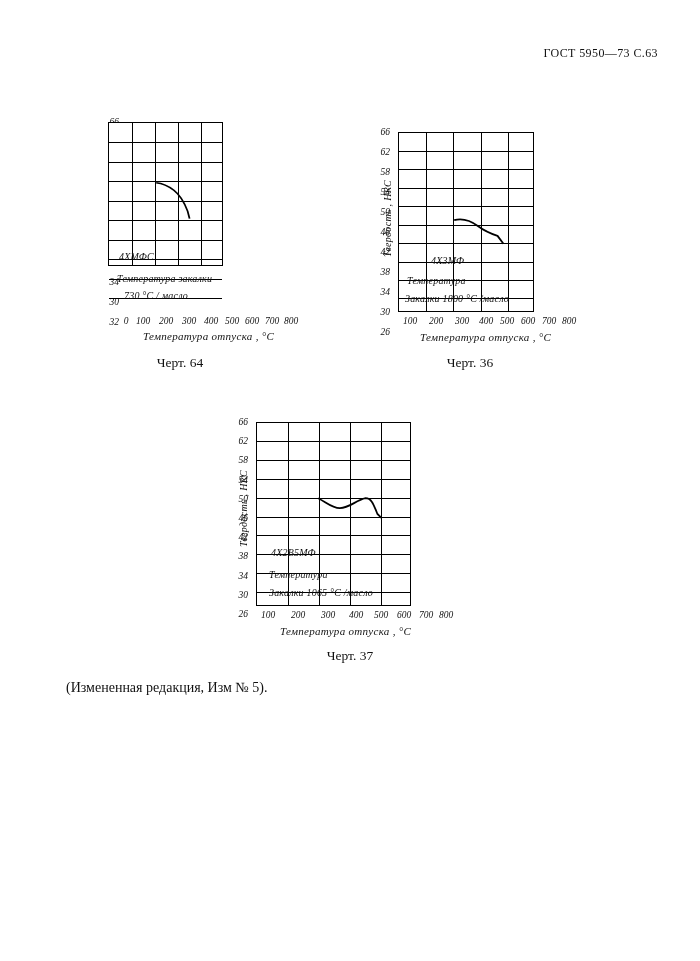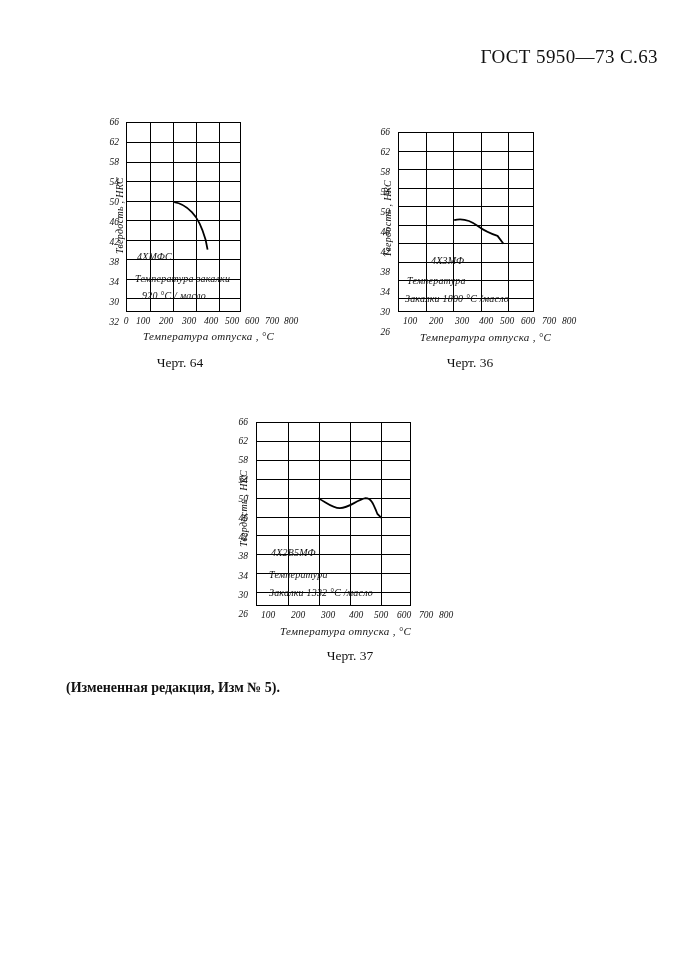--- a/index.html
+++ b/index.html
@@ -20,21 +20,21 @@
     position: absolute;
     inset: 0;
   }
 
   
   .header {
     position: absolute;
     top: 46px;
     right: 42px;
     font-family: "Liberation Serif", serif;
-    font-size: 19px;
+    font-size: 12px;
     letter-spacing: 0.4px;
     white-space: nowrap;
   }
 
   
   .figure {
     position: absolute;
   }
 
   .caption {
@@ -150,40 +150,40 @@
       <span style="top:60px;">54</span>
       <span style="top:80px;">50</span>
       <span style="top:100px;">46</span>
       <span style="top:120px;">42</span>
       <span style="top:140px;">38</span>
       <span style="top:160px;">34</span>
       <span style="top:180px;">30</span>
       <span style="top:200px;">32</span>
     </div>
 
-    <div class="chart" style="left:126px; top:122px; width:115px; height:190px;">
+    <div class="chart" style="left:108px; top:122px; width:115px; height:144px;">
       <div class="vline" style="left:23px;"></div>
       <div class="vline" style="left:46px;"></div>
       <div class="vline" style="left:69px;"></div>
       <div class="vline" style="left:92px;"></div>
       <div class="hline" style="top:19px;"></div>
       <div class="hline" style="top:39px;"></div>
       <div class="hline" style="top:58px;"></div>
       <div class="hline" style="top:78px;"></div>
       <div class="hline" style="top:97px;"></div>
       <div class="hline" style="top:117px;"></div>
       <div class="hline" style="top:136px;"></div>
       <div class="hline" style="top:156px;"></div>
       <div class="hline" style="top:175px;"></div>
       <svg class="curve" viewBox="0 0 115 190" preserveAspectRatio="none">
         <path d="M 48 80 C 55 81 60 84 66 90 C 72 96 76 104 80 118 L 82 128" fill="none" stroke="#000" stroke-width="1.8"></path>
       </svg>
       <div class="annot" style="left:10px; top:128px;">4ХМФС</div>
       <div class="annot" style="left:8px; top:150px;text-align:center;">Температура закалки</div>
-      <div class="annot" style="left:15px; top:167px;">920 °C / масло</div>
+      <div class="annot" style="left:15px; top:167px;">730 °C / масло</div>
     </div>
 
     <div class="xlabels" style="left:126px; top:316px; width:115px;">
       <span style="left:0px;">0</span>
       <span style="left:17px;">100</span>
       <span style="left:40px;">200</span>
       <span style="left:63px;">300</span>
       <span style="left:85px;">400</span>
       <span style="left:106px;">500</span>
       <span style="left:126px;">600</span>
@@ -282,34 +282,34 @@
       <div class="hline" style="top:94px;"></div>
       <div class="hline" style="top:112px;"></div>
       <div class="hline" style="top:131px;"></div>
       <div class="hline" style="top:150px;"></div>
       <div class="hline" style="top:169px;"></div>
       <svg class="curve" viewBox="0 0 155 184" preserveAspectRatio="none">
         <path d="M 62 76 C 70 80 76 86 84 86 C 94 86 100 78 110 76 C 116 76 118 82 122 92 L 126 96" fill="none" stroke="#000" stroke-width="1.8"></path>
       </svg>
       <div class="annot" style="left:14px; top:124px;">4Х2В5МФ</div>
       <div class="annot" style="left:12px; top:146px;">Температура</div>
-      <div class="annot" style="left:12px; top:164px;">Закалки  1332 °C /масло</div>
+      <div class="annot" style="left:12px; top:164px;">Закалки  1065 °C /масло</div>
     </div>
 
     <div class="xlabels" style="left:256px; top:610px; width:155px;">
       <span style="left:12px;">100</span>
       <span style="left:42px;">200</span>
       <span style="left:72px;">300</span>
       <span style="left:100px;">400</span>
       <span style="left:125px;">500</span>
       <span style="left:148px;">600</span>
       <span style="left:170px;">700</span>
       <span style="left:190px;">800</span>
     </div>
 
     <div class="axis-title-x" style="left:280px; top:625px;">Температура отпуска , °C</div>
 
     <div class="caption" style="left:230px; top:648px; width:240px;">Черт. 37</div>
   </div>
 
-  <div class="footnote" style="left:66px; top:680px;font-weight:bold;">(Измененная редакция, Изм  № 5).</div>
+  <div class="footnote" style="left:66px; top:680px;">(Измененная редакция, Изм  № 5).</div>
 
 </div>
 
 </body></html>

